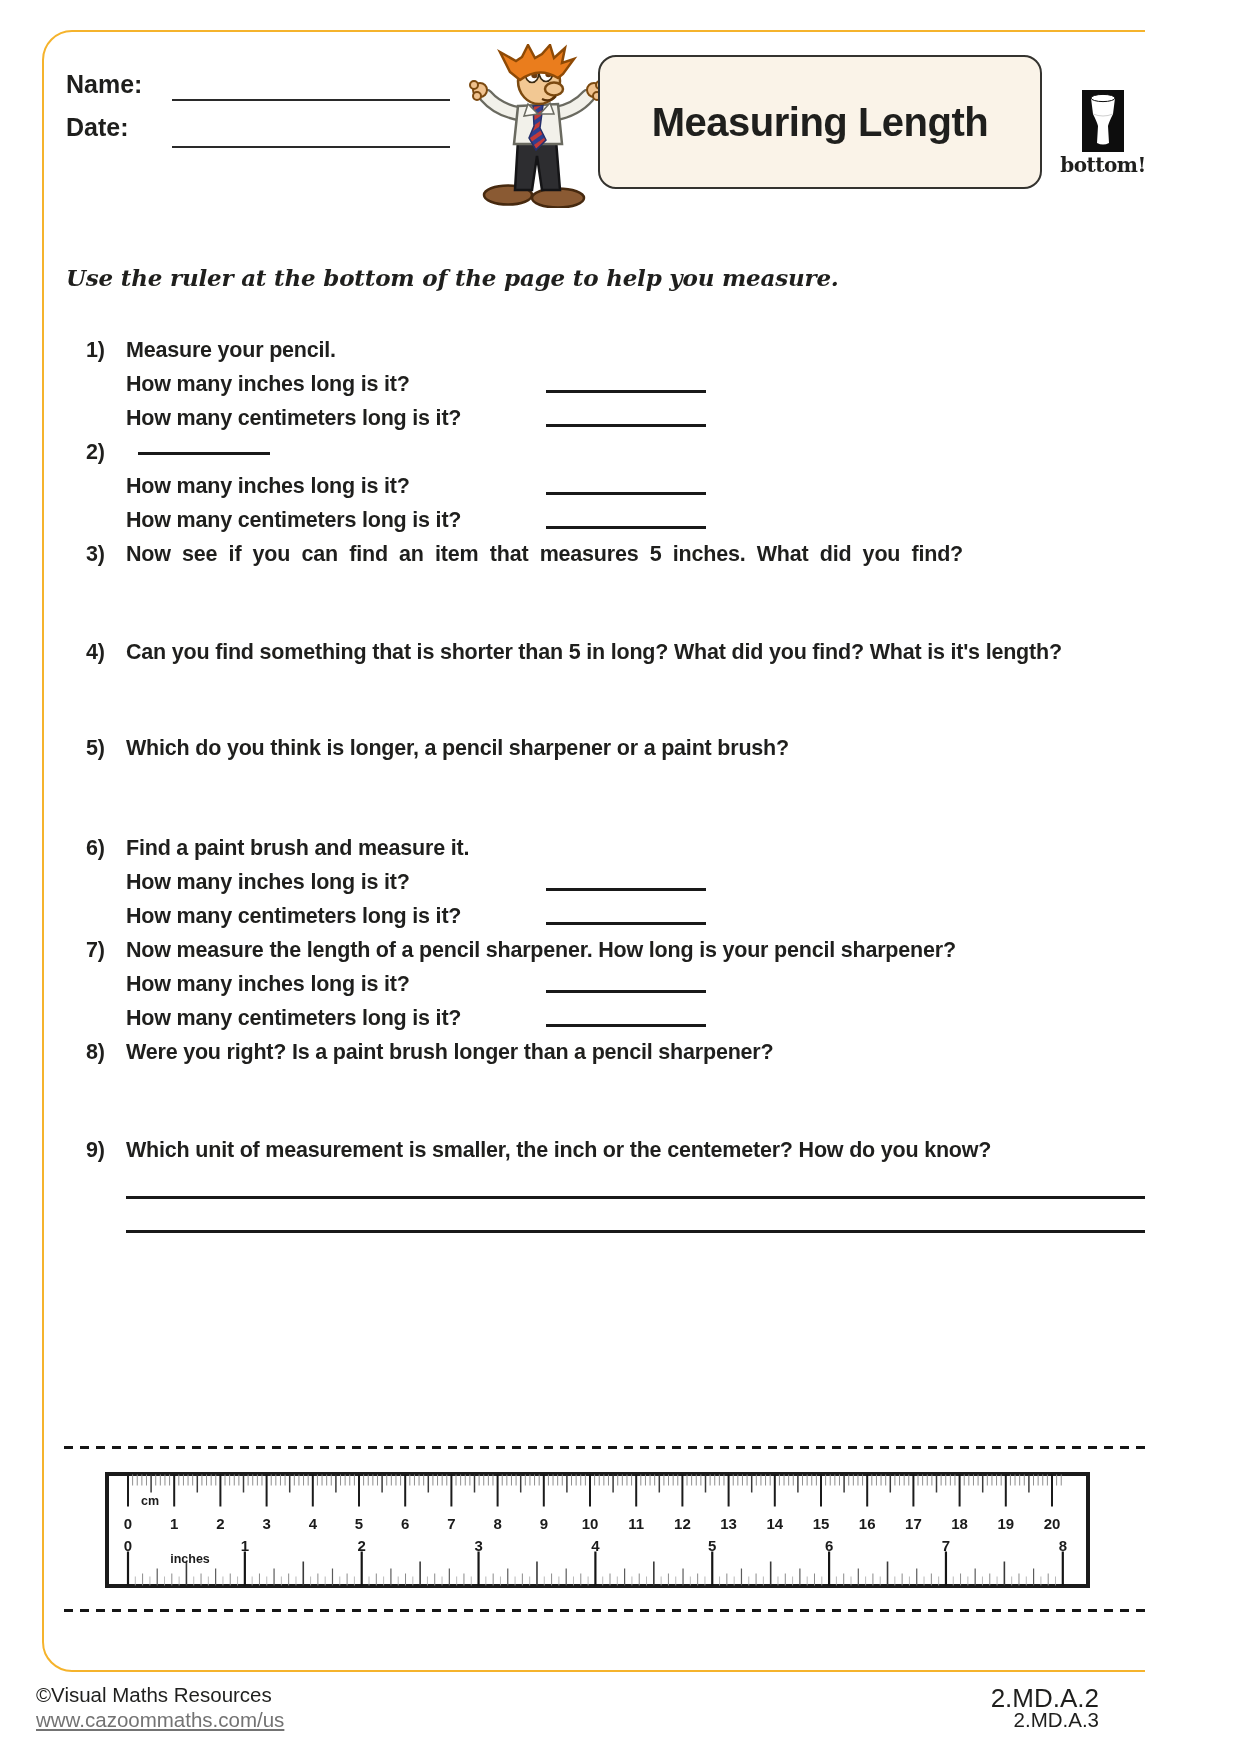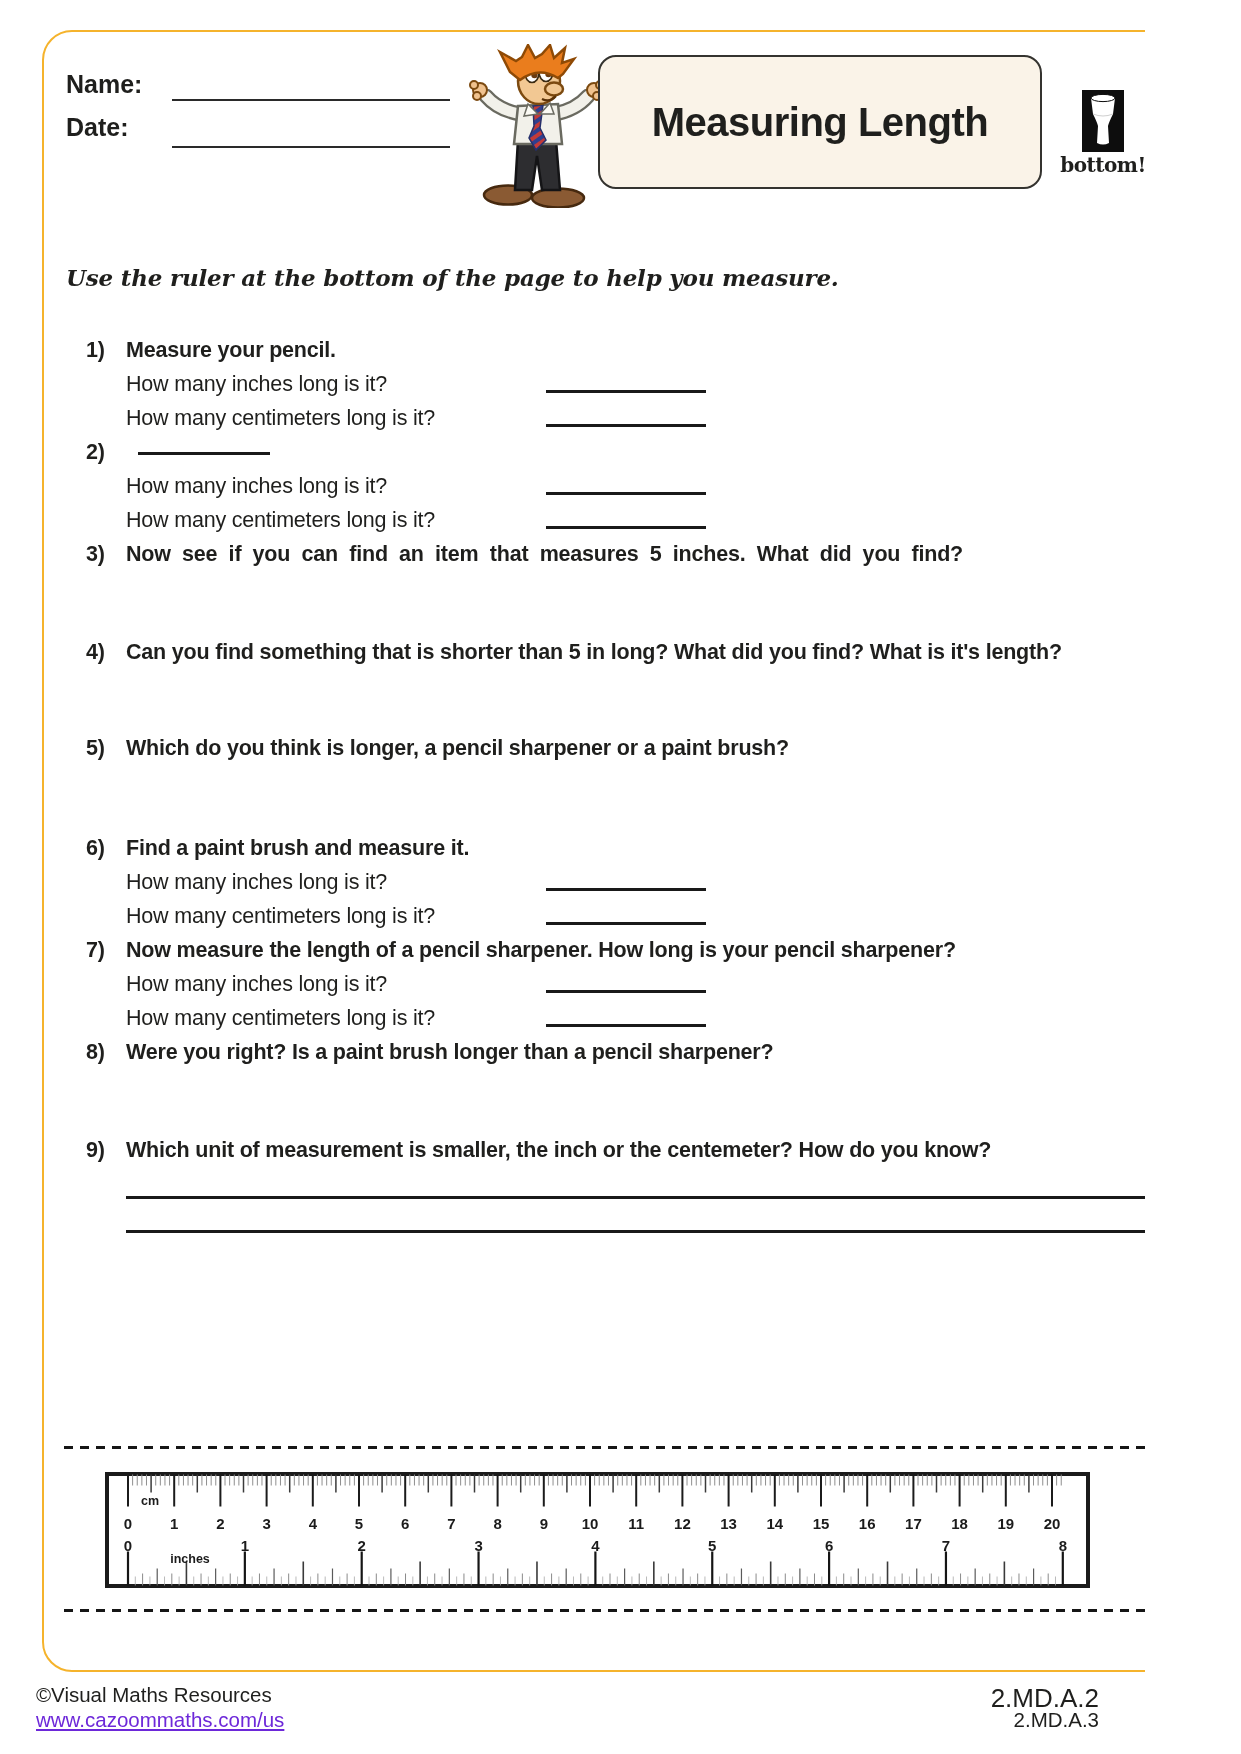--- a/index.html
+++ b/index.html
@@ -21,21 +21,21 @@
   .brand svg{display:block;margin:0 auto;}
   .brand-name{font-family:"DejaVu Serif",serif;font-weight:bold;font-size:20px;margin-top:1px;letter-spacing:-0.5px;}
   
   .instruction{position:absolute;left:66px;top:264px;font-family:"DejaVu Serif",serif;
         font-style:italic;font-weight:bold;font-size:23px;letter-spacing:-0.2px;}
   
   .questions{position:absolute;left:86px;top:333px;width:1069px;}
   .q{display:flex;align-items:flex-start;font-size:21.5px;line-height:34px;font-weight:bold;letter-spacing:-0.2px;}
   .q .num{flex:none;width:40px;}
   .q .qt{flex:1;}
-  .sub{display:flex;margin-left:40px;font-size:21.5px;line-height:34px;font-weight:normal;letter-spacing:-0.2px;}
+  .sub{display:flex;margin-left:40px;font-size:21.5px;line-height:34px;font-weight:bold;letter-spacing:-0.2px;}
   .sub .sl{flex:none;width:420px;}
   .blank{flex:none;width:160px;height:3px;background:#191919;align-self:flex-end;margin-bottom:8px;}
   .inline-blank{display:inline-block;width:132px;height:3px;background:#191919;margin-left:12px;vertical-align:4px;}
   .wide{word-spacing:5.5px;}
   .mt64{margin-top:64px;}
   .mt62{margin-top:62px;}
   .mt66{margin-top:66px;}
   .ans-line{margin-left:40px;height:3px;background:#191919;}
   .ans-line.first{margin-top:29px;}
   .ans-line.second{margin-top:31px;}
@@ -43,21 +43,21 @@
   .cutline{position:absolute;left:64px;width:1112px;height:3px;
         background:repeating-linear-gradient(90deg,#161616 0 9px,transparent 9px 16px);}
   .cutline.top{top:1446px;}
   .cutline.bottom{top:1609px;}
   .ruler-wrap{position:absolute;left:105px;top:1472px;}
   
   .printing{position:absolute;left:0;top:1629px;width:1241px;text-align:center;
         font-weight:bold;font-size:18.5px;}
   .printing .plabel{margin-right:9px;}
   .f-copy{position:absolute;left:36px;top:1683px;font-size:20.5px;}
-  .f-url{position:absolute;left:36px;top:1708px;font-size:20.5px;color:#6d28d9;text-decoration:underline;cursor:pointer;}
+  .f-url{position:absolute;left:36px;top:1708px;font-size:20.5px;color:#737373;text-decoration:underline;cursor:pointer;}
   .f-center{position:absolute;left:0;top:1695px;width:1241px;text-align:center;font-size:20.5px;}
   .f-std1{position:absolute;right:46px;top:1683px;font-size:26px;}
   .f-std2{position:absolute;right:46px;top:1708px;font-size:20.5px;}
 </style>
 </head>
 <body>
 
 <div id="page">
 
   <div class="border-frame"></div>

